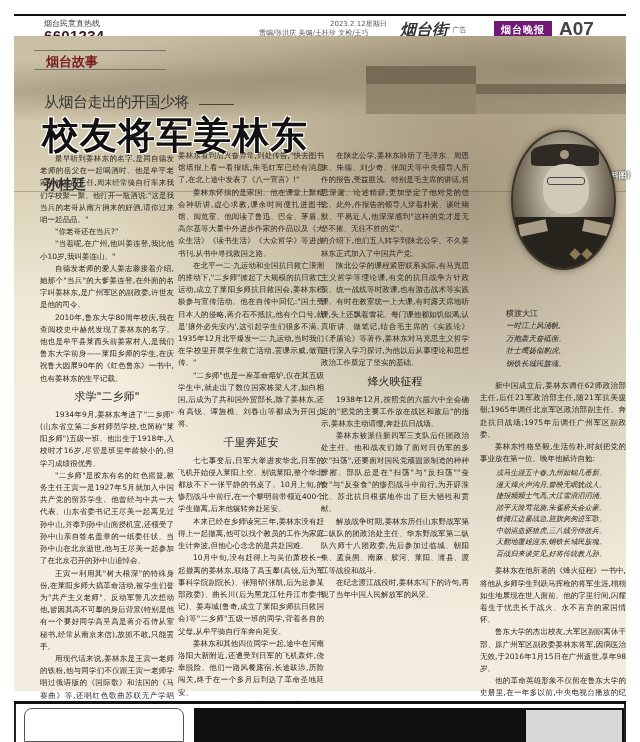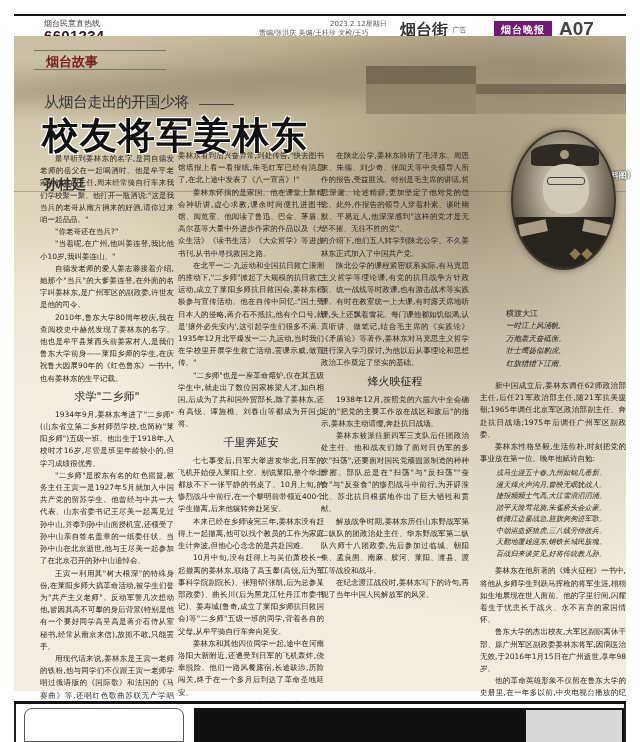--- a/index.html
+++ b/index.html
@@ -7,21 +7,21 @@
   body { font-family: "DejaVu Sans", "Liberation Sans", sans-serif; color: #222; position: relative; }
 
   .page { position: absolute; left: 14px; top: 0; width: 612px; height: 742px; }
 
   
   .mast { position: absolute; left: 0; top: 14px; width: 612px; height: 42px; border-top: 2px solid #111; border-bottom: 1px solid #666; background: #fff; }
   .hotline-label { position: absolute; left: 30px; top: 2px; font-size: 8px; color: #333; }
   .hotline-num { position: absolute; left: 30px; top: 11px; font-size: 15px; font-weight: bold; color: #3a1a1e; font-family: "Liberation Sans", sans-serif; letter-spacing: 0.3px; }
   .editors { position: absolute; left: 245px; top: 12px; font-size: 7px; color: #555; white-space: nowrap; }
   .date { position: absolute; left: 316px; top: 3px; font-size: 7px; color: #555; }
-  .section-name { position: absolute; left: 386px; top: 4px; font-size: 16px; font-weight: bold; color: #333; }
+  .section-name { position: absolute; left: 386px; top: 4px; font-size: 16px; font-weight: bold; color: #333; font-style: italic; }
   .section-sub { position: absolute; left: 434px; top: 9px; font-size: 7px; color: #555; }
   .paper-logo { position: absolute; left: 480px; top: 5px; width: 58px; height: 17px; background: #701a75; color: #fff; font-size: 10px; font-weight: bold; text-align: center; line-height: 17px; letter-spacing: 1px; font-family: "DejaVu Serif", serif; }
   .page-num { position: absolute; left: 545px; top: 2px; font-size: 19px; font-weight: bold; color: #444; font-family: "Liberation Sans", sans-serif; }
 
   
   .hero { position: absolute; left: 0; top: 36px; width: 612px; height: 655px;
     background:
       radial-gradient(ellipse at 75% 25%, rgba(120,105,80,0.55) 0%, rgba(160,145,115,0.35) 30%, rgba(230,220,195,0) 60%),
       linear-gradient(180deg, #c9bea3 0%, #d6ccb2 18%, #e3dac3 30%, #efe8d6 40%, #f3eddf 55%, #f3eddf 100%);
   }
@@ -124,21 +124,21 @@
     <div class="shoulder-r"></div>
     <div class="medal" style="left:58px;"></div>
     <div class="medal" style="left:70px;"></div>
   </div>
 
   <div class="poem1">
     <div class="ptitle">横渡大江</div>
     <div>一时江上风涌帆,</div>
     <div>万炮轰天奋砥衡。</div>
     <div>壮士鹰扬似豹虎,</div>
-    <div>红旗猎猎下江南。</div>
+    <div>钢铁长城民族魂。</div>
   </div>
 
   <div class="col col1">
     <p>最早听到姜林东的名字,是同自德发老师的岳父在一起喝酒时。他是牟平老家供销社的主任,周末经常骑自行车来我们学校聚一聚。他打开一瓶酒说:"这是我当兵的老哥从南方捎来的好酒,请你过来咱一起品品。"</p>
     <p>"你老哥还在当兵?"</p>
     <p>"当着呢,在广州,他叫姜连登,我比他小10岁,我叫姜连山。"</p>
     <p>自德发老师的爱人姜志蓉接着介绍,她那个"当兵"的大爹姜连登,在外面的名字叫姜林东,是广州军区的副政委,许世友是他的司令。</p>
     <p>2010年,鲁东大学80周年校庆,我在查阅校史中赫然发现了姜林东的名字。他也是牟平县莱西头前姜家村人,是我们鲁东大学前身——莱阳乡师的学生,在庆祝鲁大园展90年的《红色鲁东》一书中,也有姜林东的生平记载。</p>
     <h3>求学"二乡师"</h3>
     <p>1934年9月,姜林东考进了"二乡师"(山东省立第二乡村师范学校,也简称"莱阳乡师")五级一班。他出生于1918年,入校时才16岁,尽管是班里年龄较小的,但学习成绩很优秀。</p>

